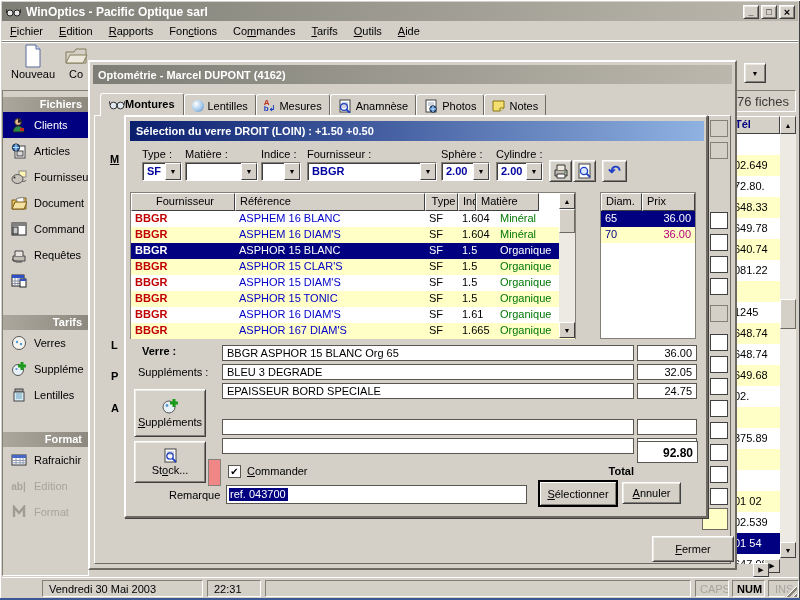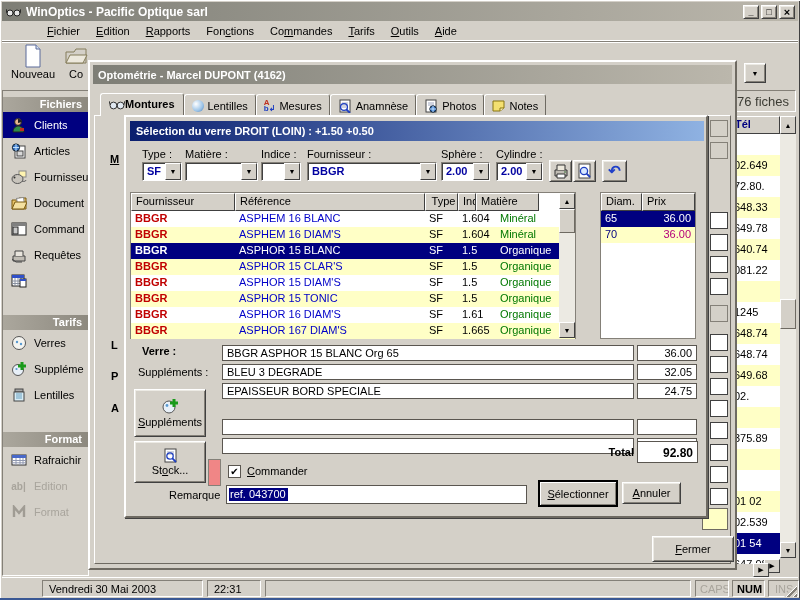--- a/index.html
+++ b/index.html
@@ -75,21 +75,21 @@
       </svg>
   </span>
   <span class="ellip">WinOptics - Pacific Optique sarl</span>
   <span style="margin-left:auto;display:flex;gap:2px;">
     <span class="btn" style="width:16px;height:14px;font-size:9px;font-weight:bold;color:#000;">_</span>
     <span class="btn" style="width:16px;height:14px;font-size:9px;color:#000;">□</span>
     <span class="btn" style="width:16px;height:14px;font-size:11px;color:#000;">×</span>
   </span>
 </div>
 
-<div class="abs" style="left:2px;top:23px;width:796px;height:18px;display:flex;border-bottom:1px solid #fff;padding-left:37px;">
+<div class="abs" style="left:2px;top:23px;width:796px;height:18px;display:flex;border-bottom:1px solid #fff;">
   <span class="menuitem"><u>F</u>ichier</span>
   <span class="menuitem"><u>E</u>dition</span>
   <span class="menuitem"><u>R</u>apports</span>
   <span class="menuitem">Fon<u>c</u>tions</span>
   <span class="menuitem">Co<u>m</u>mandes</span>
   <span class="menuitem"><u>T</u>arifs</span>
   <span class="menuitem"><u>O</u>utils</span>
   <span class="menuitem"><u>A</u>ide</span>
 </div>
 
@@ -472,21 +472,21 @@
           <circle cx="7" cy="8" r="3.6" fill="#D8E8FF" stroke="#2040C0" stroke-width="1.3"></circle>
           <path d="M9.6 10.6 13 14" stroke="#2040C0" stroke-width="1.8"></path>
         </svg>
     </div>
     <div class="abs btn" style="left:476px;top:43px;width:25px;height:22px;color:#2040C8;font-size:15px;font-weight:bold;">
         <span>↶</span>
       </div>
 
     <div class="abs" style="left:4px;top:75px;width:446px;height:147px;background:#fff;border:1px solid #848078;">
       <div style="display:flex;">
-        <span class="hcell" style="width:104px;">Fournisseur</span>
+        <span class="hcell" style="width:104px;text-align:center;">Fournisseur</span>
         <span class="hcell" style="width:190px;">Référence</span>
         <span class="hcell" style="width:33px;text-align:center;">Type</span>
         <span class="hcell" style="width:18px;">Indice</span>
         <span class="hcell" style="width:63px;">Matière</span>
       </div>
       <div class="trow">
           <span class="cell c-f" style="width:104px;">BBGR</span>
           <span class="cell c-r" style="width:190px;">ASPHEM 16 BLANC</span>
           <span class="cell" style="width:33px;">SF</span>
           <span class="cell" style="width:38px;">1.604</span>
@@ -584,21 +584,21 @@
         <div style="position:relative;height:16px;margin-bottom:3px;">
           <span class="selrow-field whitefield cell" style="left:0;width:412px;"></span>
           <span class="selrow-field whitefield cell" style="left:415px;width:60px;text-align:right;padding-right:4px;"></span>
         </div>
         <div style="position:relative;height:16px;margin-bottom:3px;">
           <span class="selrow-field whitefield cell" style="left:0;width:412px;"></span>
           <span class="selrow-field whitefield cell" style="left:415px;width:60px;text-align:right;padding-right:4px;"></span>
         </div>
     </div>
 
-    <div class="abs" style="left:455px;top:329px;width:53px;text-align:right;font-weight:bold;">Total</div>
+    <div class="abs" style="left:455px;top:348px;width:53px;text-align:right;font-weight:bold;">Total</div>
     <div class="abs whitefield" style="left:511px;top:324px;width:61px;height:22px;text-align:right;padding:4px 4px 0 0;font-weight:bold;font-size:12px;">92.80</div>
 
     <div class="abs btn" style="left:8px;top:272px;width:72px;height:48px;flex-direction:column;gap:2px;">
       <svg width="18" height="16" viewBox="0 0 18 16">
           <circle cx="8" cy="9" r="6" fill="#E8F0F8" stroke="#555"></circle>
           <circle cx="6" cy="7.5" r="1.4" fill="#5A9AD0"></circle>
           <path d="M13 1v8M9 5h8" stroke="#1A9A1A" stroke-width="3"></path>
         </svg>
       <span><u>S</u>uppléments</span>
     </div>

